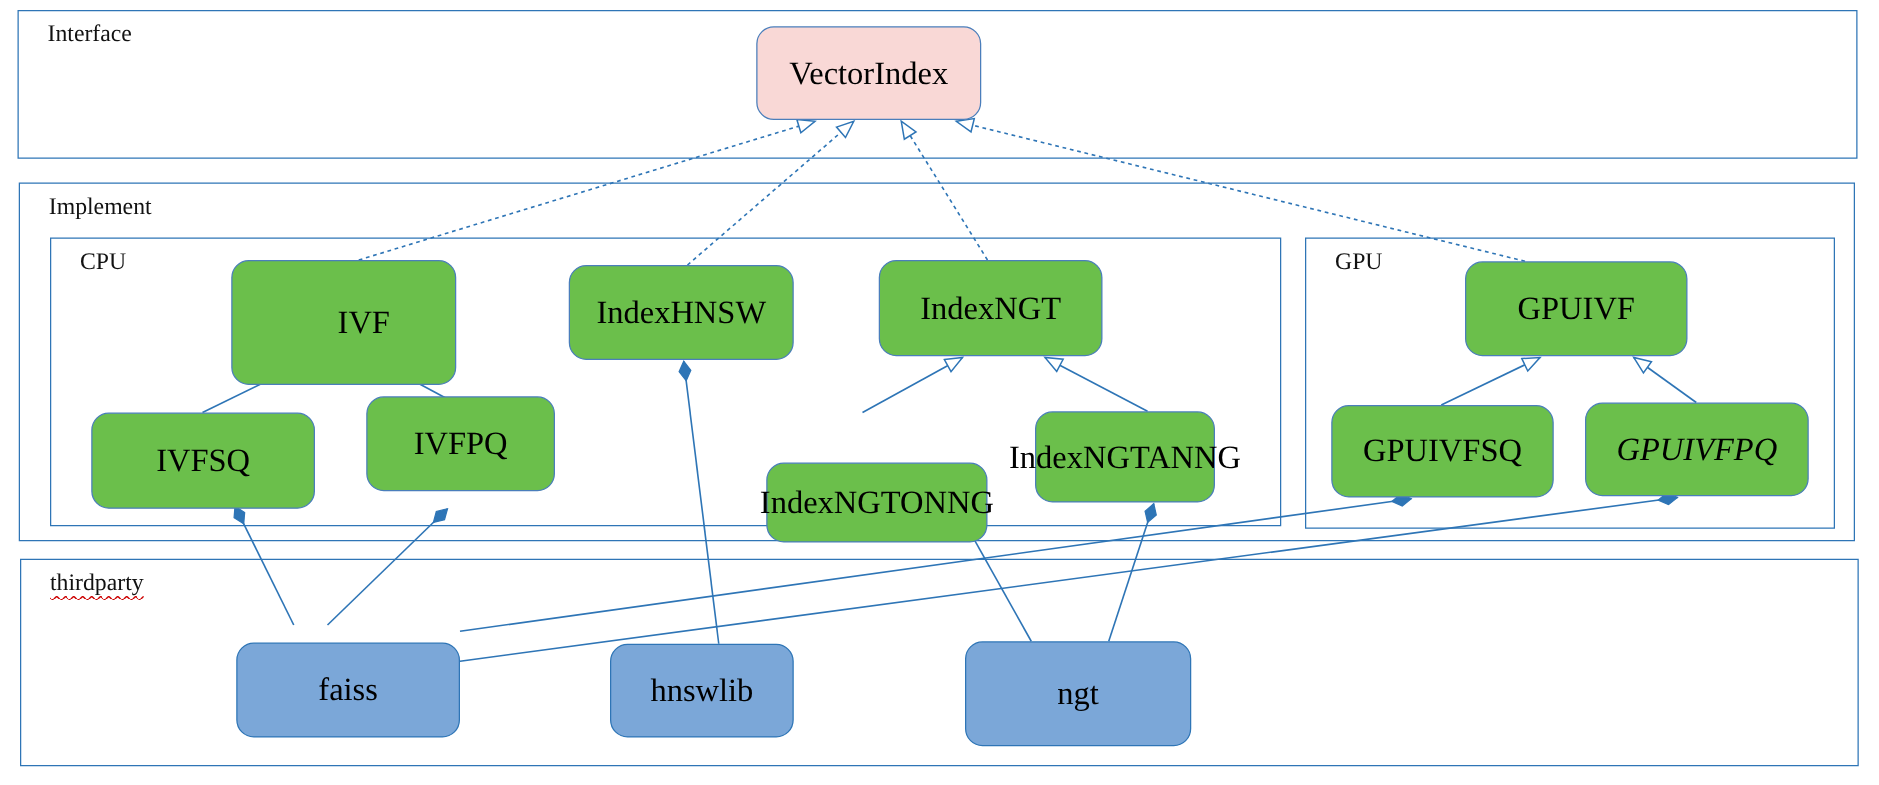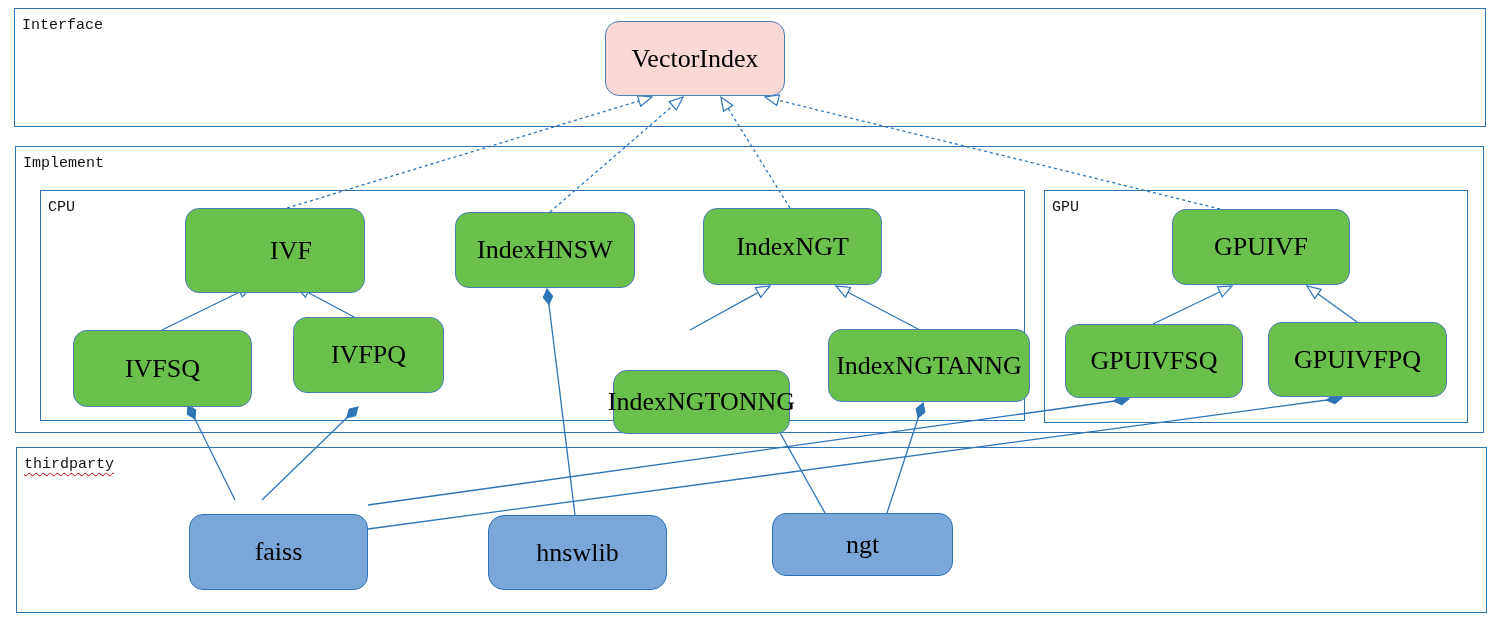--- a/index.html
+++ b/index.html
@@ -11,23 +11,23 @@
     overflow:hidden;
   }
   
   .container{
     position:absolute;
     border:1.6px solid var(--container_border,#2e75b6);
     background:transparent;
     box-sizing:border-box;
   }
   .clabel{
-    position:absolute;top:8px;left:7px;
-    font-size:15px;color:#121212;
-    font-family:Liberation Mono, monospace;
+    position:absolute;top:8px;left:23px;
+    font-size:19px;color:#121212;
+    font-family:Liberation Serif, serif;
     white-space:nowrap;
   }
   .clabel.misspelled{
     text-decoration-line:underline;
     text-decoration-style:wavy;
     text-decoration-color:var(--spellcheck,#cc0000);
     text-decoration-thickness:1px;
     text-underline-offset:4px;
   }
   .c-interface {left:14px; top:8px;  width:1472px;height:119px;}
@@ -51,33 +51,33 @@
   }
   .node.pink{
     background:var(--interface_fill,#f9d8d6);
     border:1.6px solid var(--interface_border,#4a7ebb);
   }
   .node.blue{
     background:var(--thirdparty_fill,#7ba7d8);
     border:1.6px solid var(--thirdparty_border,#2e75b6);
   }
   .n0 {left:605px; top:21px;  width:180px;height:75px;}
-  .n1 {left:185px; top:208px; width:180px;height:85px;padding-left:32px;}
+  .n1 {left:185px; top:208px; width:180px;height:100px;padding-left:32px;}
   .n2 {left:455px; top:212px; width:180px;height:76px;border-radius:14px;}
   .n3 {left:703px; top:208px; width:179px;height:77px;}
   .n4 {left:73px;  top:330px; width:179px;height:77px;}
   .n5 {left:293px; top:317px; width:151px;height:76px;}
   .n6 {left:613px; top:330px; width:177px;height:64px;margin-top:40px;}
-  .n7 {left:828px; top:329px; width:202px;height:73px;}
+  .n7 {left:828px; top:329px; width:144px;height:73px;}
   .n8 {left:1172px;top:209px; width:178px;height:76px;}
   .n9 {left:1065px;top:324px; width:178px;height:74px;}
-  .n10{left:1268px;top:322px; width:179px;height:75px;}
+  .n10{left:1268px;top:322px; width:179px;height:75px;font-style:italic;}
   .n11{left:189px; top:500px; width:179px;height:76px;margin-top:14px;}
-  .n12{left:488px; top:515px; width:179px;height:75px;border-radius:16px;}
-  .n13{left:772px; top:513px; width:181px;height:63px;}
+  .n12{left:488px; top:515px; width:147px;height:75px;}
+  .n13{left:772px; top:513px; width:181px;height:84px;}
   
   svg.wires{position:absolute;left:0;top:0;width:1503px;height:628px;pointer-events:none;}
   .wire{stroke:var(--edge,#2e75b6);stroke-width:1.3px;fill:none;}
   .wire.dashed{stroke-dasharray:3 3;}
   .tri-head{fill:#ffffff;stroke:var(--edge,#2e75b6);stroke-width:1.2px;}
   .dia-head{fill:var(--edge,#2e75b6);stroke:var(--edge,#2e75b6);}
 </style>
 </head>
 <body>
 

